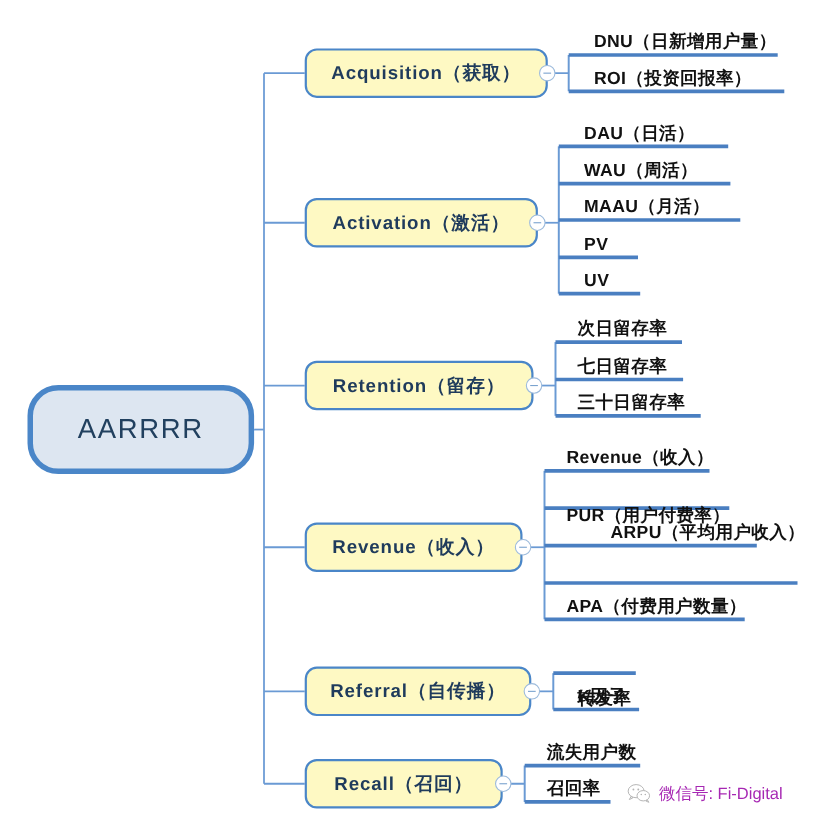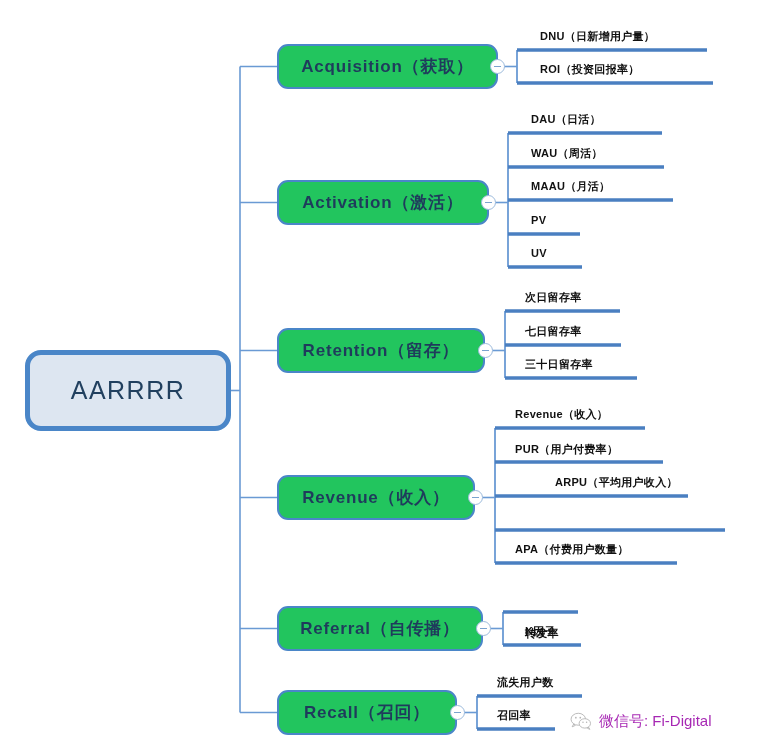--- a/index.html
+++ b/index.html
@@ -26,35 +26,35 @@
     height: 754px;
     pointer-events: none;
   }
 
   
   .root-node {
     position: absolute;
     box-sizing: border-box;
     background: #dde6f1;
     border: 5px solid #4a86c8;
-    border-radius: 16px;
+    border-radius: 28px;
     display: flex;
     align-items: center;
     justify-content: center;
     color: #21405f;
     font-size: 25px;
     letter-spacing: 1.5px;
     font-weight: 400;
   }
 
   
   .branch-node {
     position: absolute;
     box-sizing: border-box;
-    background: #22c55e;
+    background: #fef9c3;
     border: 2.5px solid #4a86c8;
     border-radius: 11px;
     display: flex;
     align-items: center;
     justify-content: center;
     color: #1f3b5c;
     font-size: 17px;
     font-weight: bold;
     letter-spacing: 0.8px;
     white-space: nowrap;
@@ -79,21 +79,21 @@
     width: 7px;
     height: 1.4px;
     background: #7ba3cf;
   }
 
   
   .leaf {
     position: absolute;
     white-space: nowrap;
     color: #111111;
-    font-size: 11px;
+    font-size: 16px;
     font-weight: bold;
     letter-spacing: 0.3px;
     line-height: 1;
   }
 
   
   .watermark {
     position: absolute;
     display: flex;
     align-items: center;
@@ -193,21 +193,21 @@
   <div class="leaf" style="left:531px; top:148px;">WAU（周活）</div>
   <div class="leaf" style="left:531px; top:181px;">MAAU（月活）</div>
   <div class="leaf" style="left:531px; top:215px;text-align:center;">PV</div>
   <div class="leaf" style="left:531px; top:248px;">UV</div>
 
   <div class="leaf" style="left:525px; top:292px;">次日留存率</div>
   <div class="leaf" style="left:525px; top:326px;">七日留存率</div>
   <div class="leaf" style="left:525px; top:359px;">三十日留存率</div>
 
   <div class="leaf" style="left:515px; top:409px;">Revenue（收入）</div>
-  <div class="leaf" style="left:515px; top:444px;">PUR（用户付费率）</div>
+  <div class="leaf" style="left:515px; top:462px;">PUR（用户付费率）</div>
   <div class="leaf" style="left:515px; top:477px;margin-left:40px;">ARPU（平均用户收入）</div>
   <div class="leaf" style="left:515px; top:544px;">APA（付费用户数量）</div>
 
   <div class="leaf" style="left:525px; top:628px;">转发率</div>
   <div class="leaf" style="left:525px; top:626px;">K因子</div>
 
   <div class="leaf" style="left:497px; top:677px;">流失用户数</div>
   <div class="leaf" style="left:497px; top:710px;">召回率</div>
 
   <div class="watermark" style="left:570px; top:712px;">

